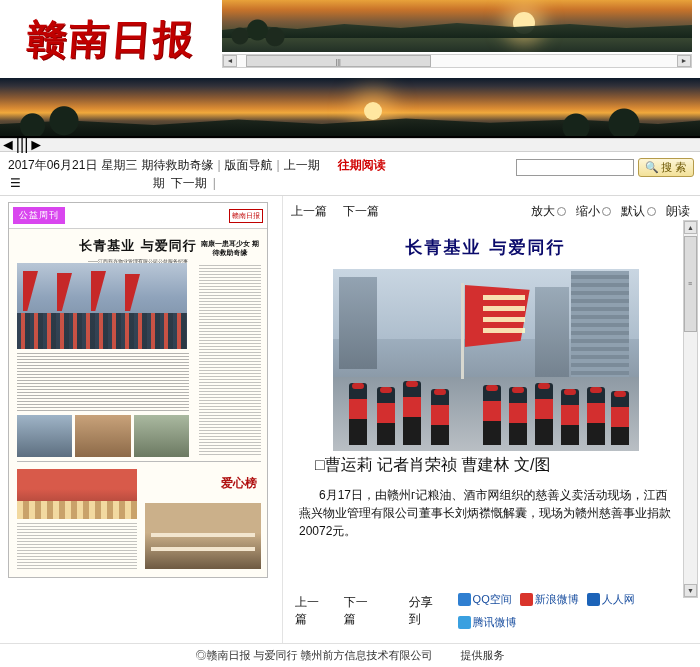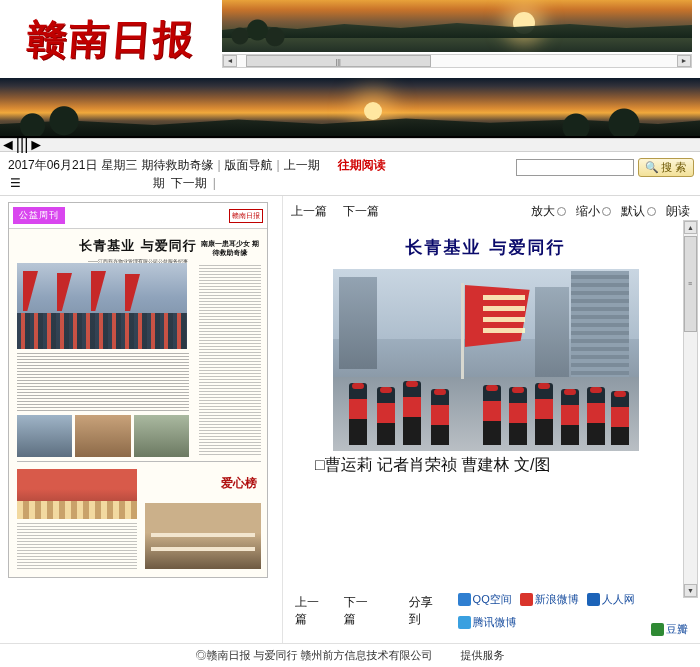--- a/index.html
+++ b/index.html
@@ -831,20 +831,21 @@
           <div class="p hat" style="left:150px;height:60px"></div>
           <div class="p hat" style="left:176px;height:58px"></div>
           <div class="p hat" style="left:202px;height:62px"></div>
           <div class="p hat" style="left:228px;height:56px"></div>
           <div class="p hat" style="left:254px;height:58px"></div>
           <div class="p hat" style="left:278px;height:54px"></div>
         </div>
       </div>
 
       <div class="art-byline">□曹运莉 记者肖荣祯 曹建林 文/图</div>
+      <div class="art-para">6月17日，由赣州г记粮油、酒市网组织的慈善义卖活动现场，江西燕兴物业管理有限公司董事长刘炳襟慨解囊，现场为赣州慈善事业捐款20072元。</div>
     </div>
 
     <div class="vscroll">
       <div class="arrow">▲</div>
       <div class="vthumb">
           <span class="grip">≡</span>
         </div>
       <div class="arrow bottom">▼</div>
     </div>
   </div>
@@ -867,24 +868,18 @@
       <span class="share-item">
         <span class="share-ico ico-renren"></span>
         <span>人人网</span>
       </span>
       <span class="share-item">
         <span class="share-ico ico-tencent"></span>
         <span>腾讯微博</span>
       </span>
     </div>
   </div>
-  <div class="share-row2">
-    <span class="share-item">
-      <span class="share-ico ico-douban"></span>
-      <span>豆瓣</span>
-    </span>
-  </div>
 </div>
 
 <div class="footer-note">
   <span>◎赣南日报  与爱同行  赣州前方信息技术有限公司</span>
   <span>提供服务</span>
 </div>
 
 </body></html>

